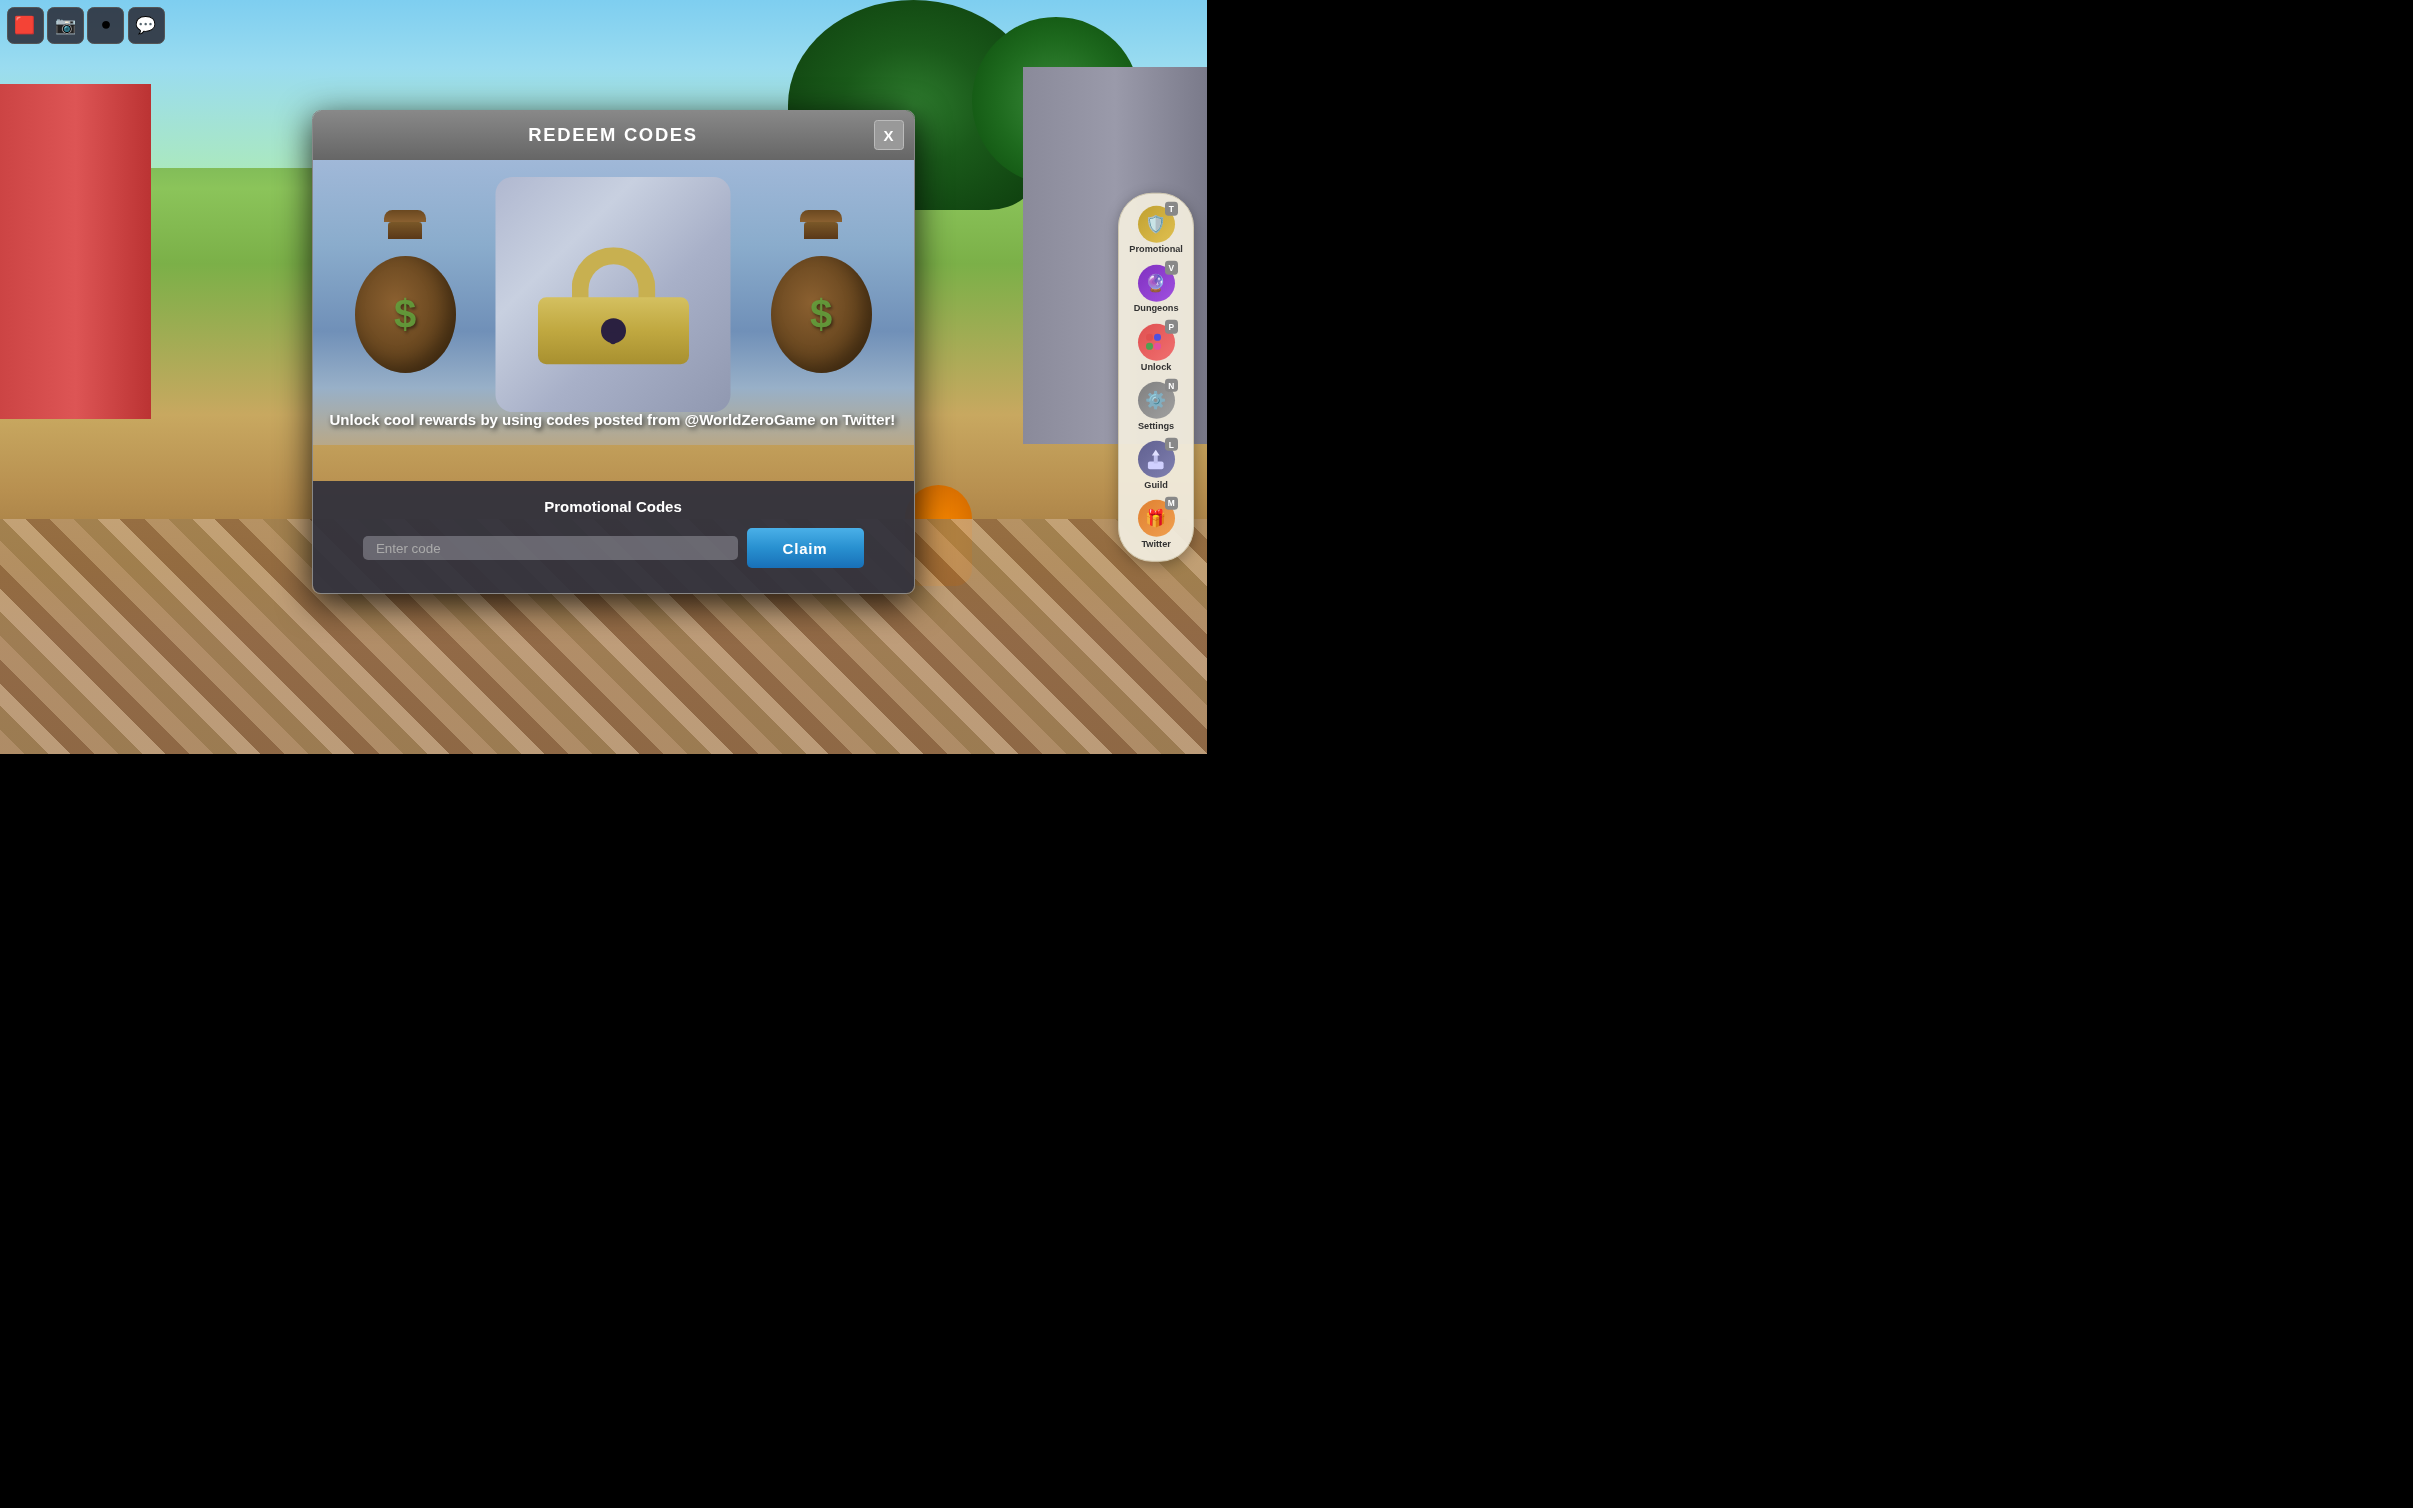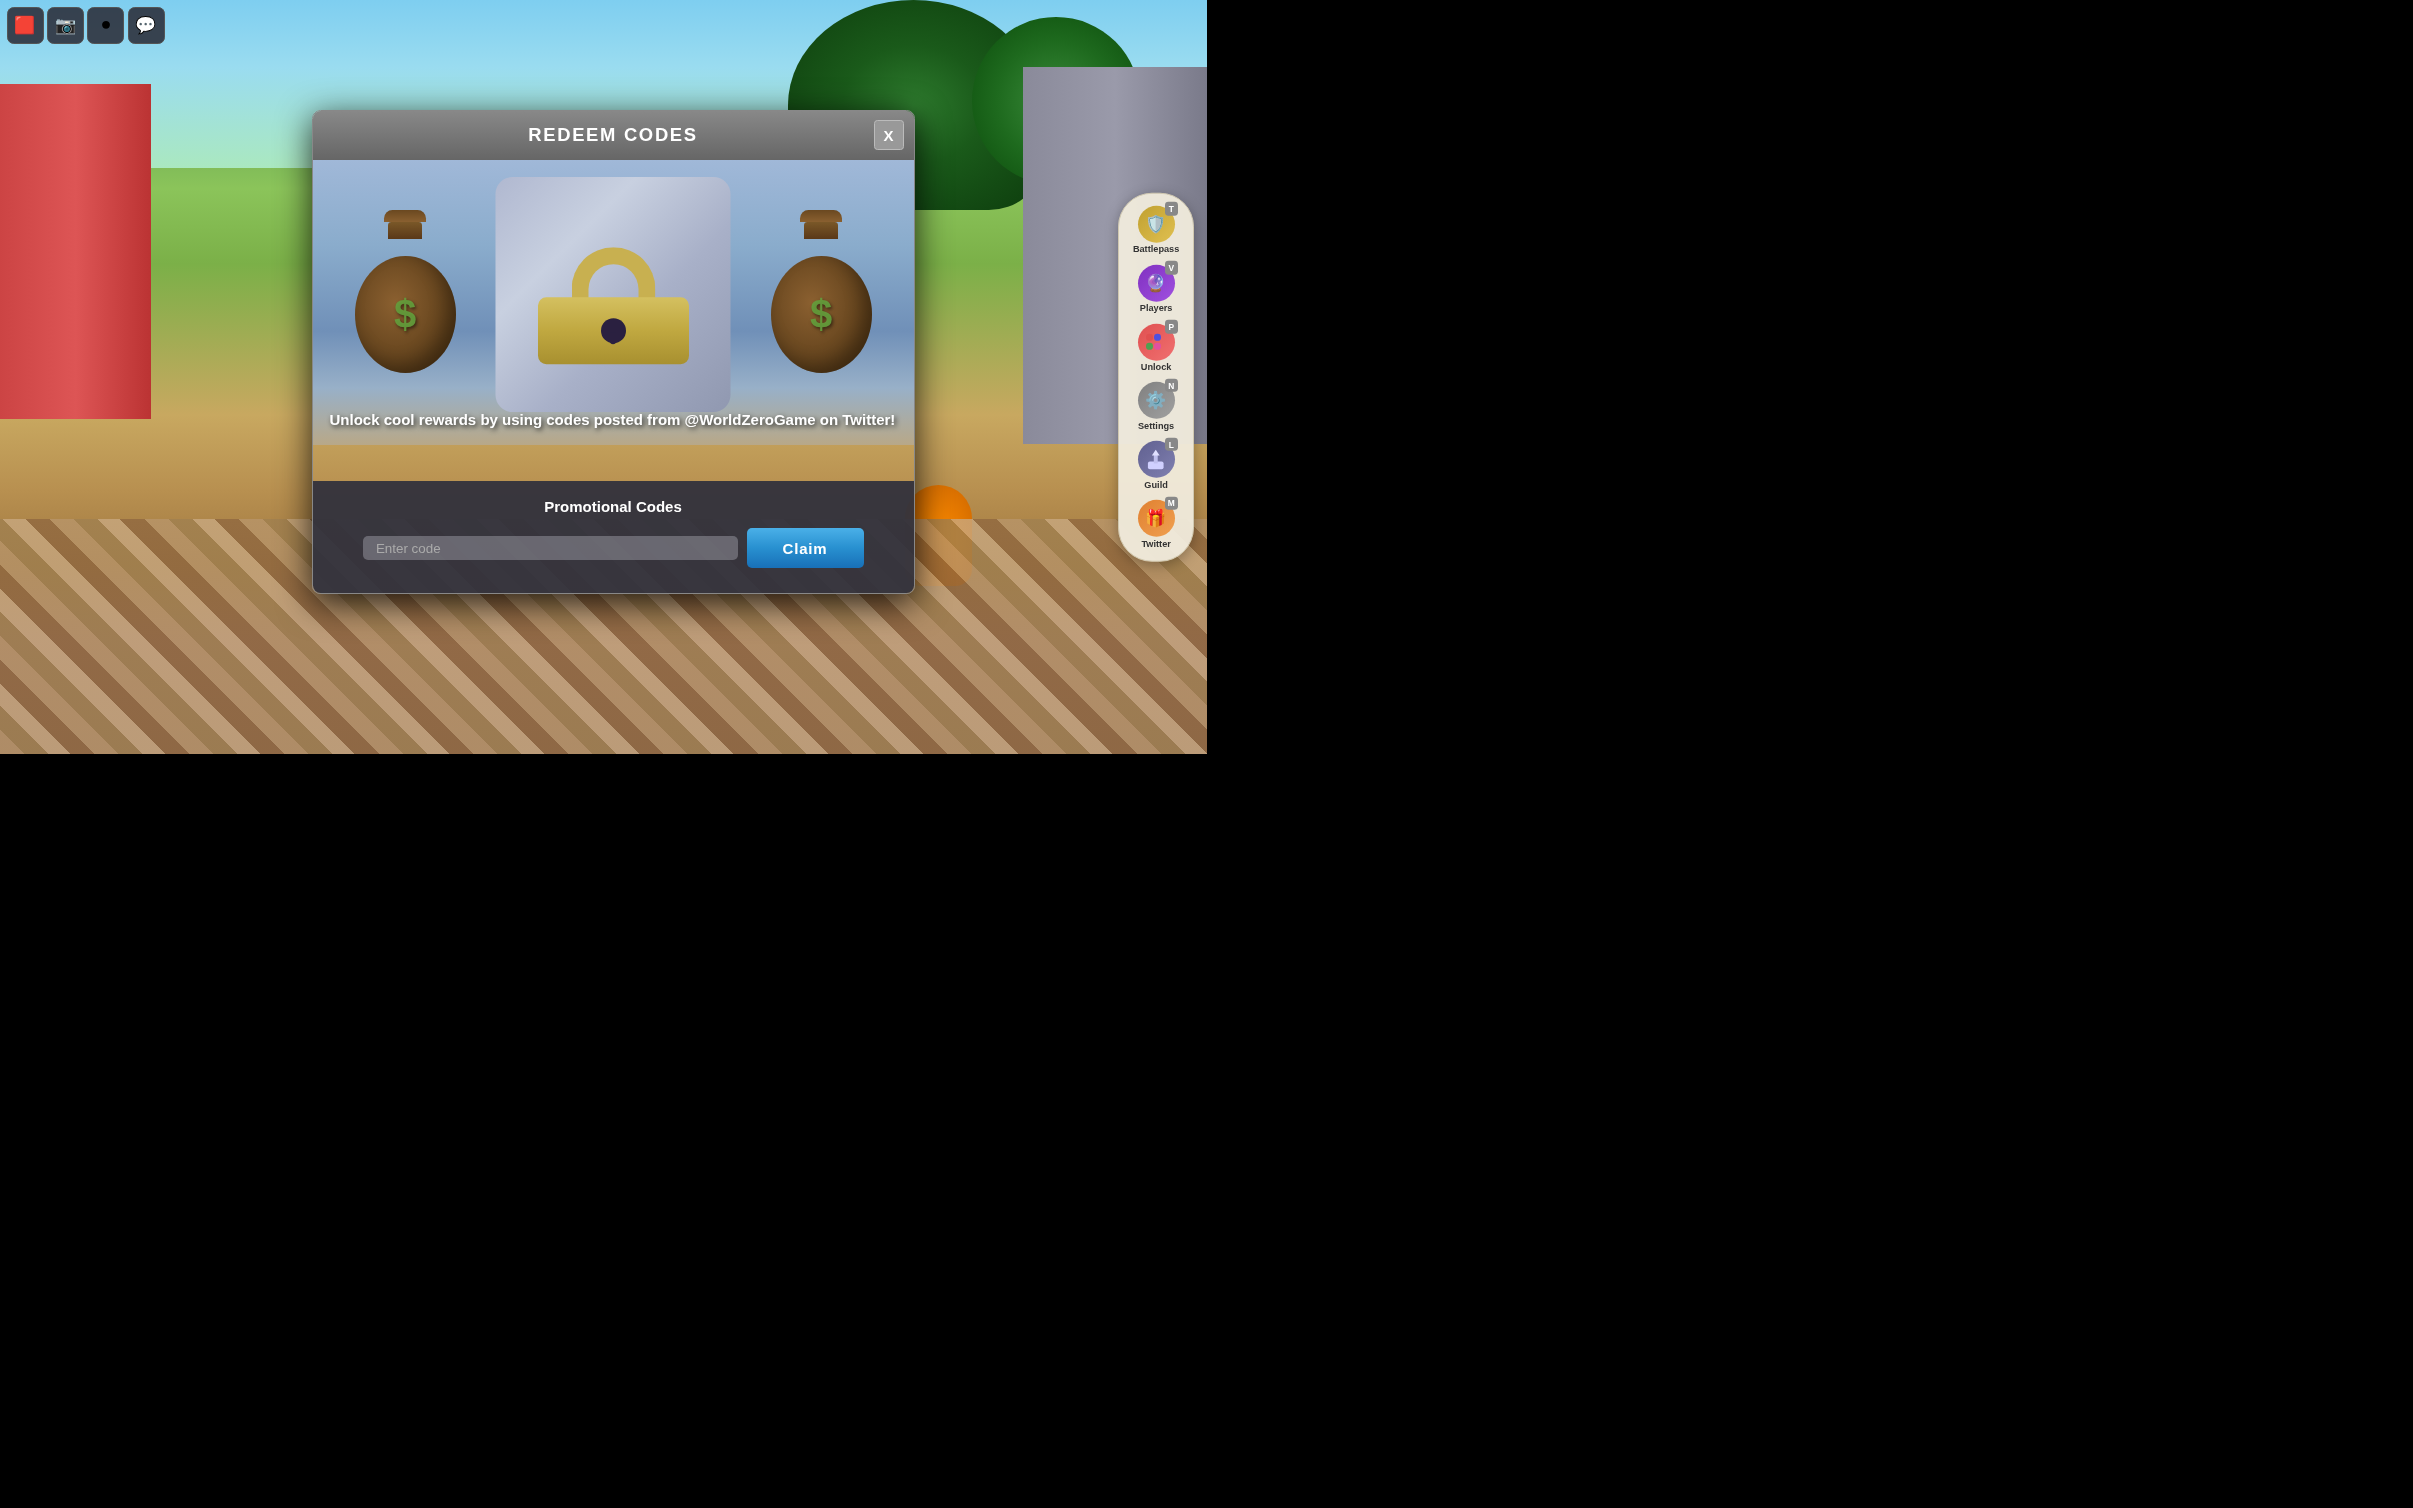--- a/index.html
+++ b/index.html
@@ -546,29 +546,29 @@
 </div>
 
 <div class="sidebar">
   <div class="sidebar-container">
 
     <div class="sidebar-item">
       <div class="sidebar-icon icon-battlepass">
         🛡️
         <span class="hotkey">T</span>
       </div>
-      <span class="sidebar-label">Battlepass</span>
+      <span class="sidebar-label">Promotional</span>
     </div>
 
     <div class="sidebar-item">
       <div class="sidebar-icon icon-dungeons">
         🔮
         <span class="hotkey">V</span>
       </div>
-      <span class="sidebar-label">Players</span>
+      <span class="sidebar-label">Dungeons</span>
     </div>
 
     <div class="sidebar-item">
       <div class="sidebar-icon icon-players">
         <div class="players-dots">
           <div class="dot dot-red"></div>
           <div class="dot dot-blue"></div>
           <div class="dot dot-green"></div>
           <div class="dot dot-pink"></div>
         </div>

